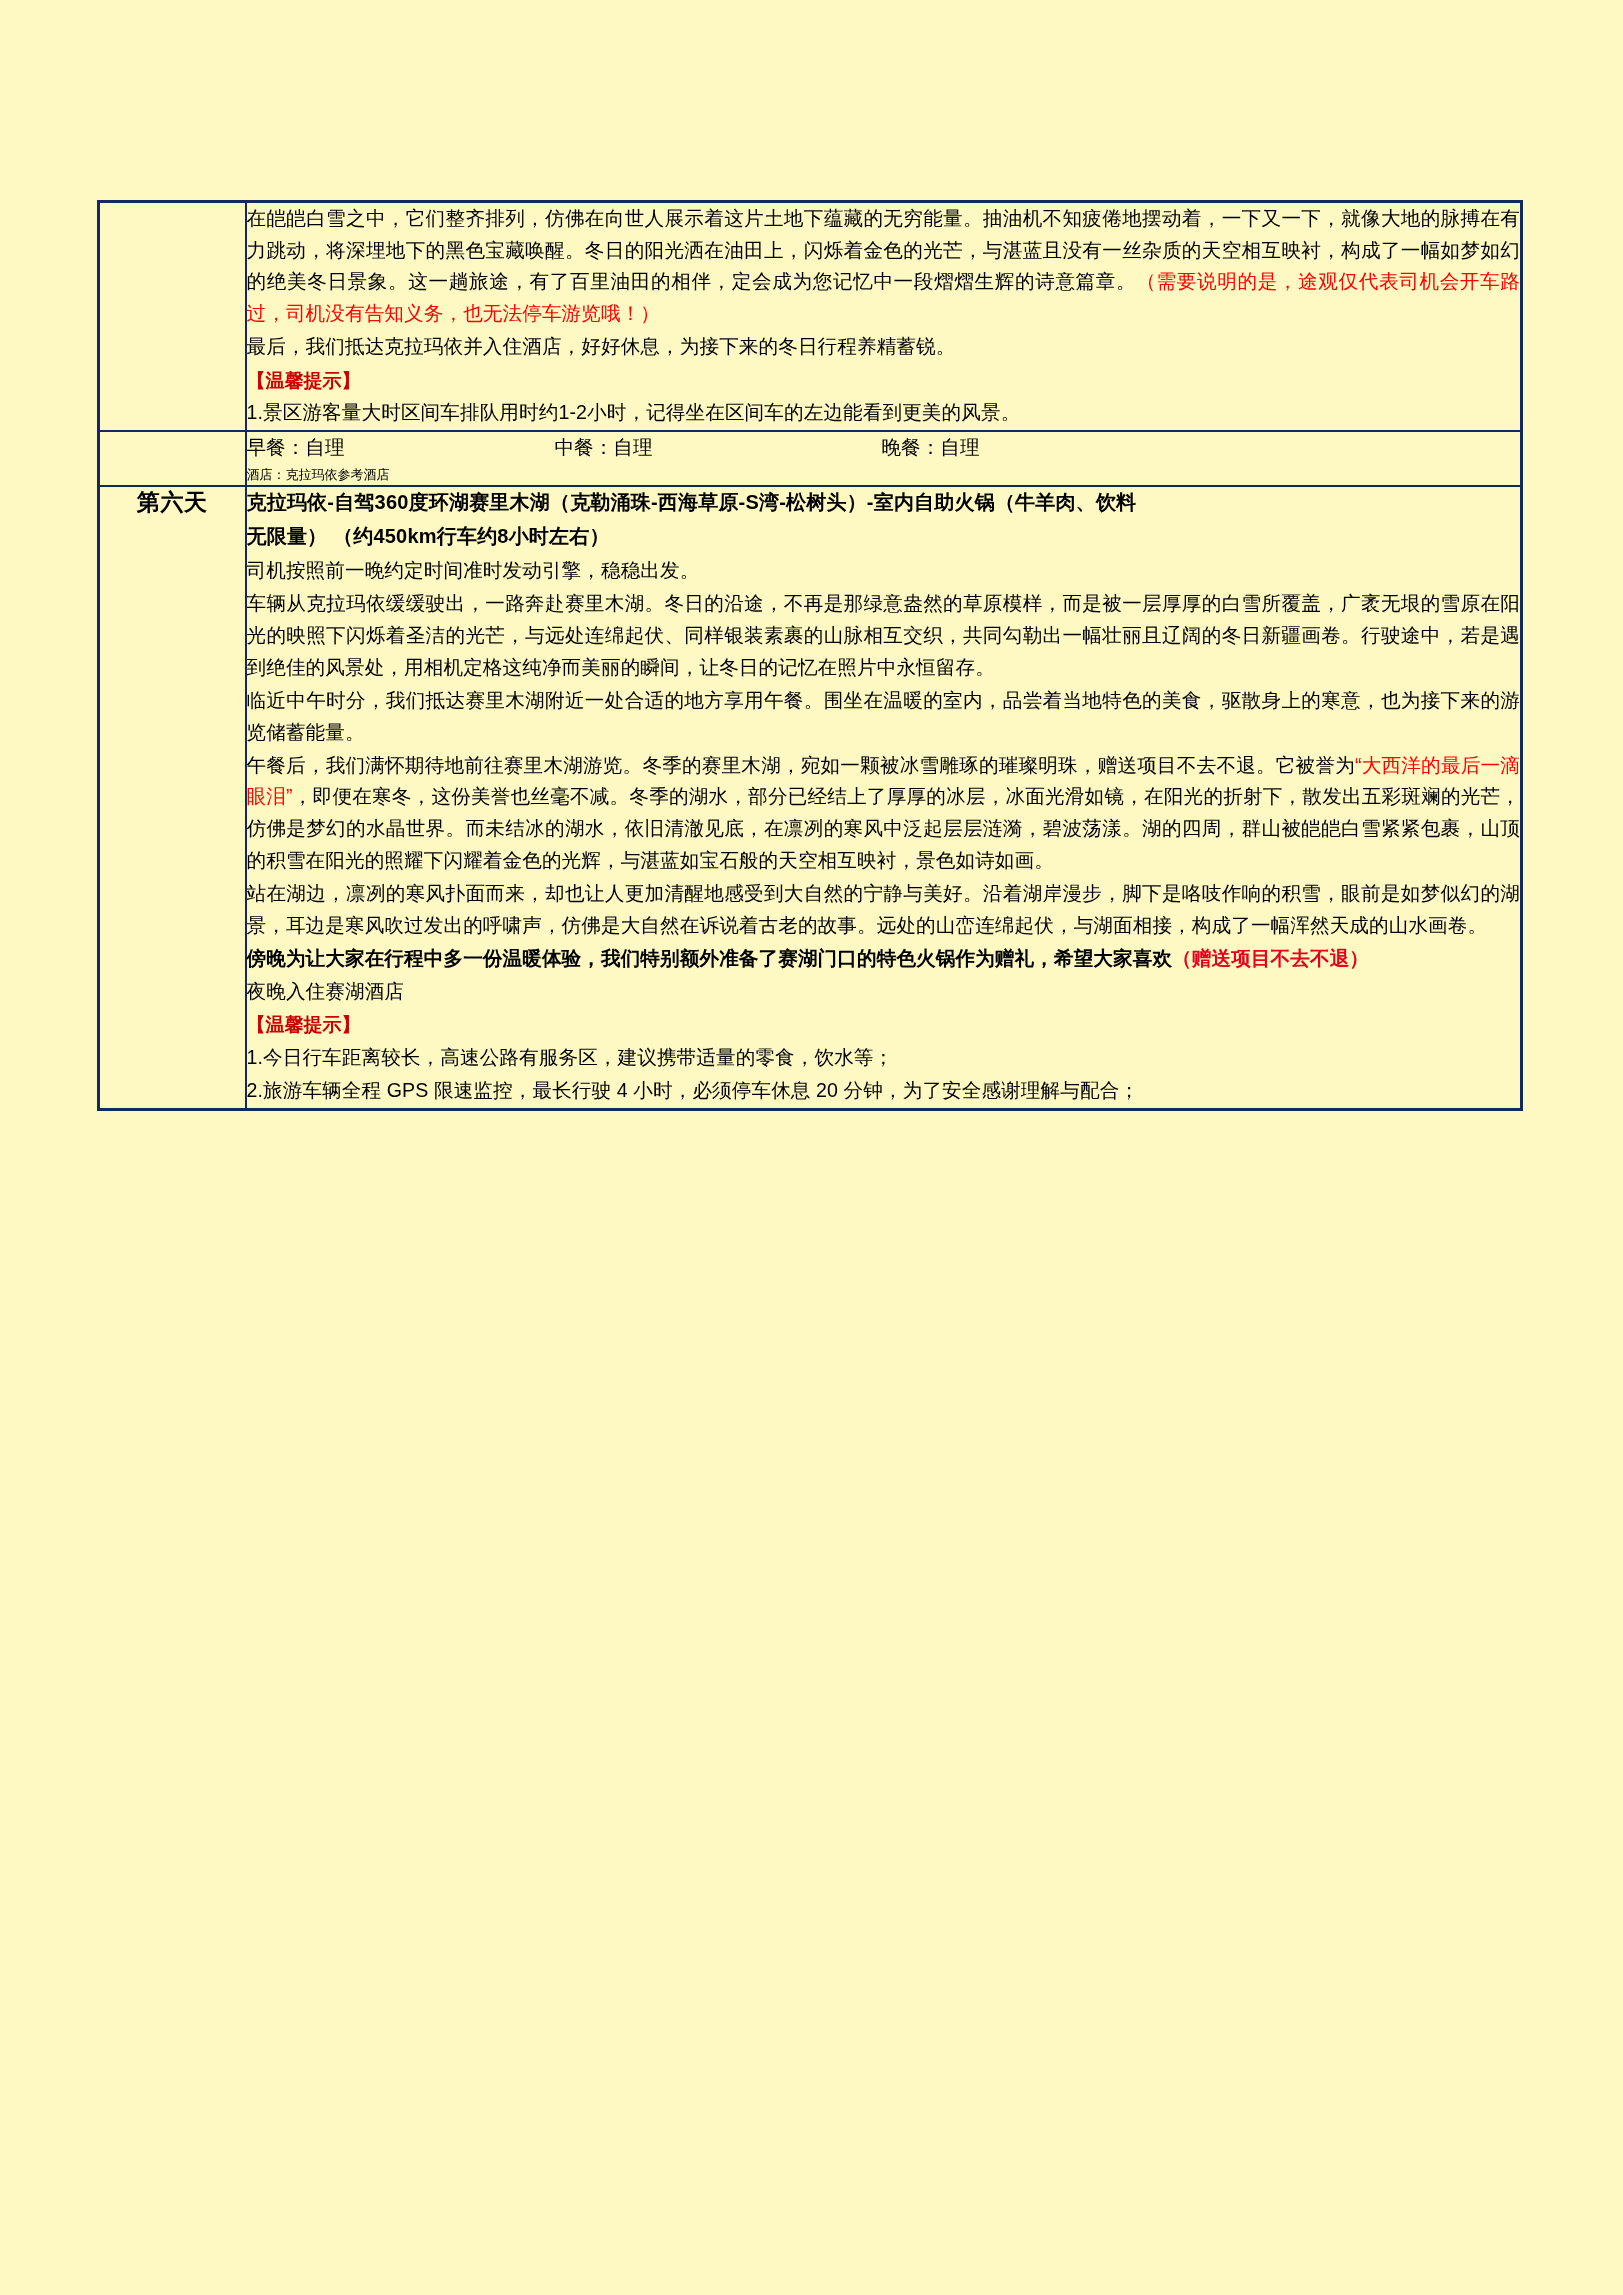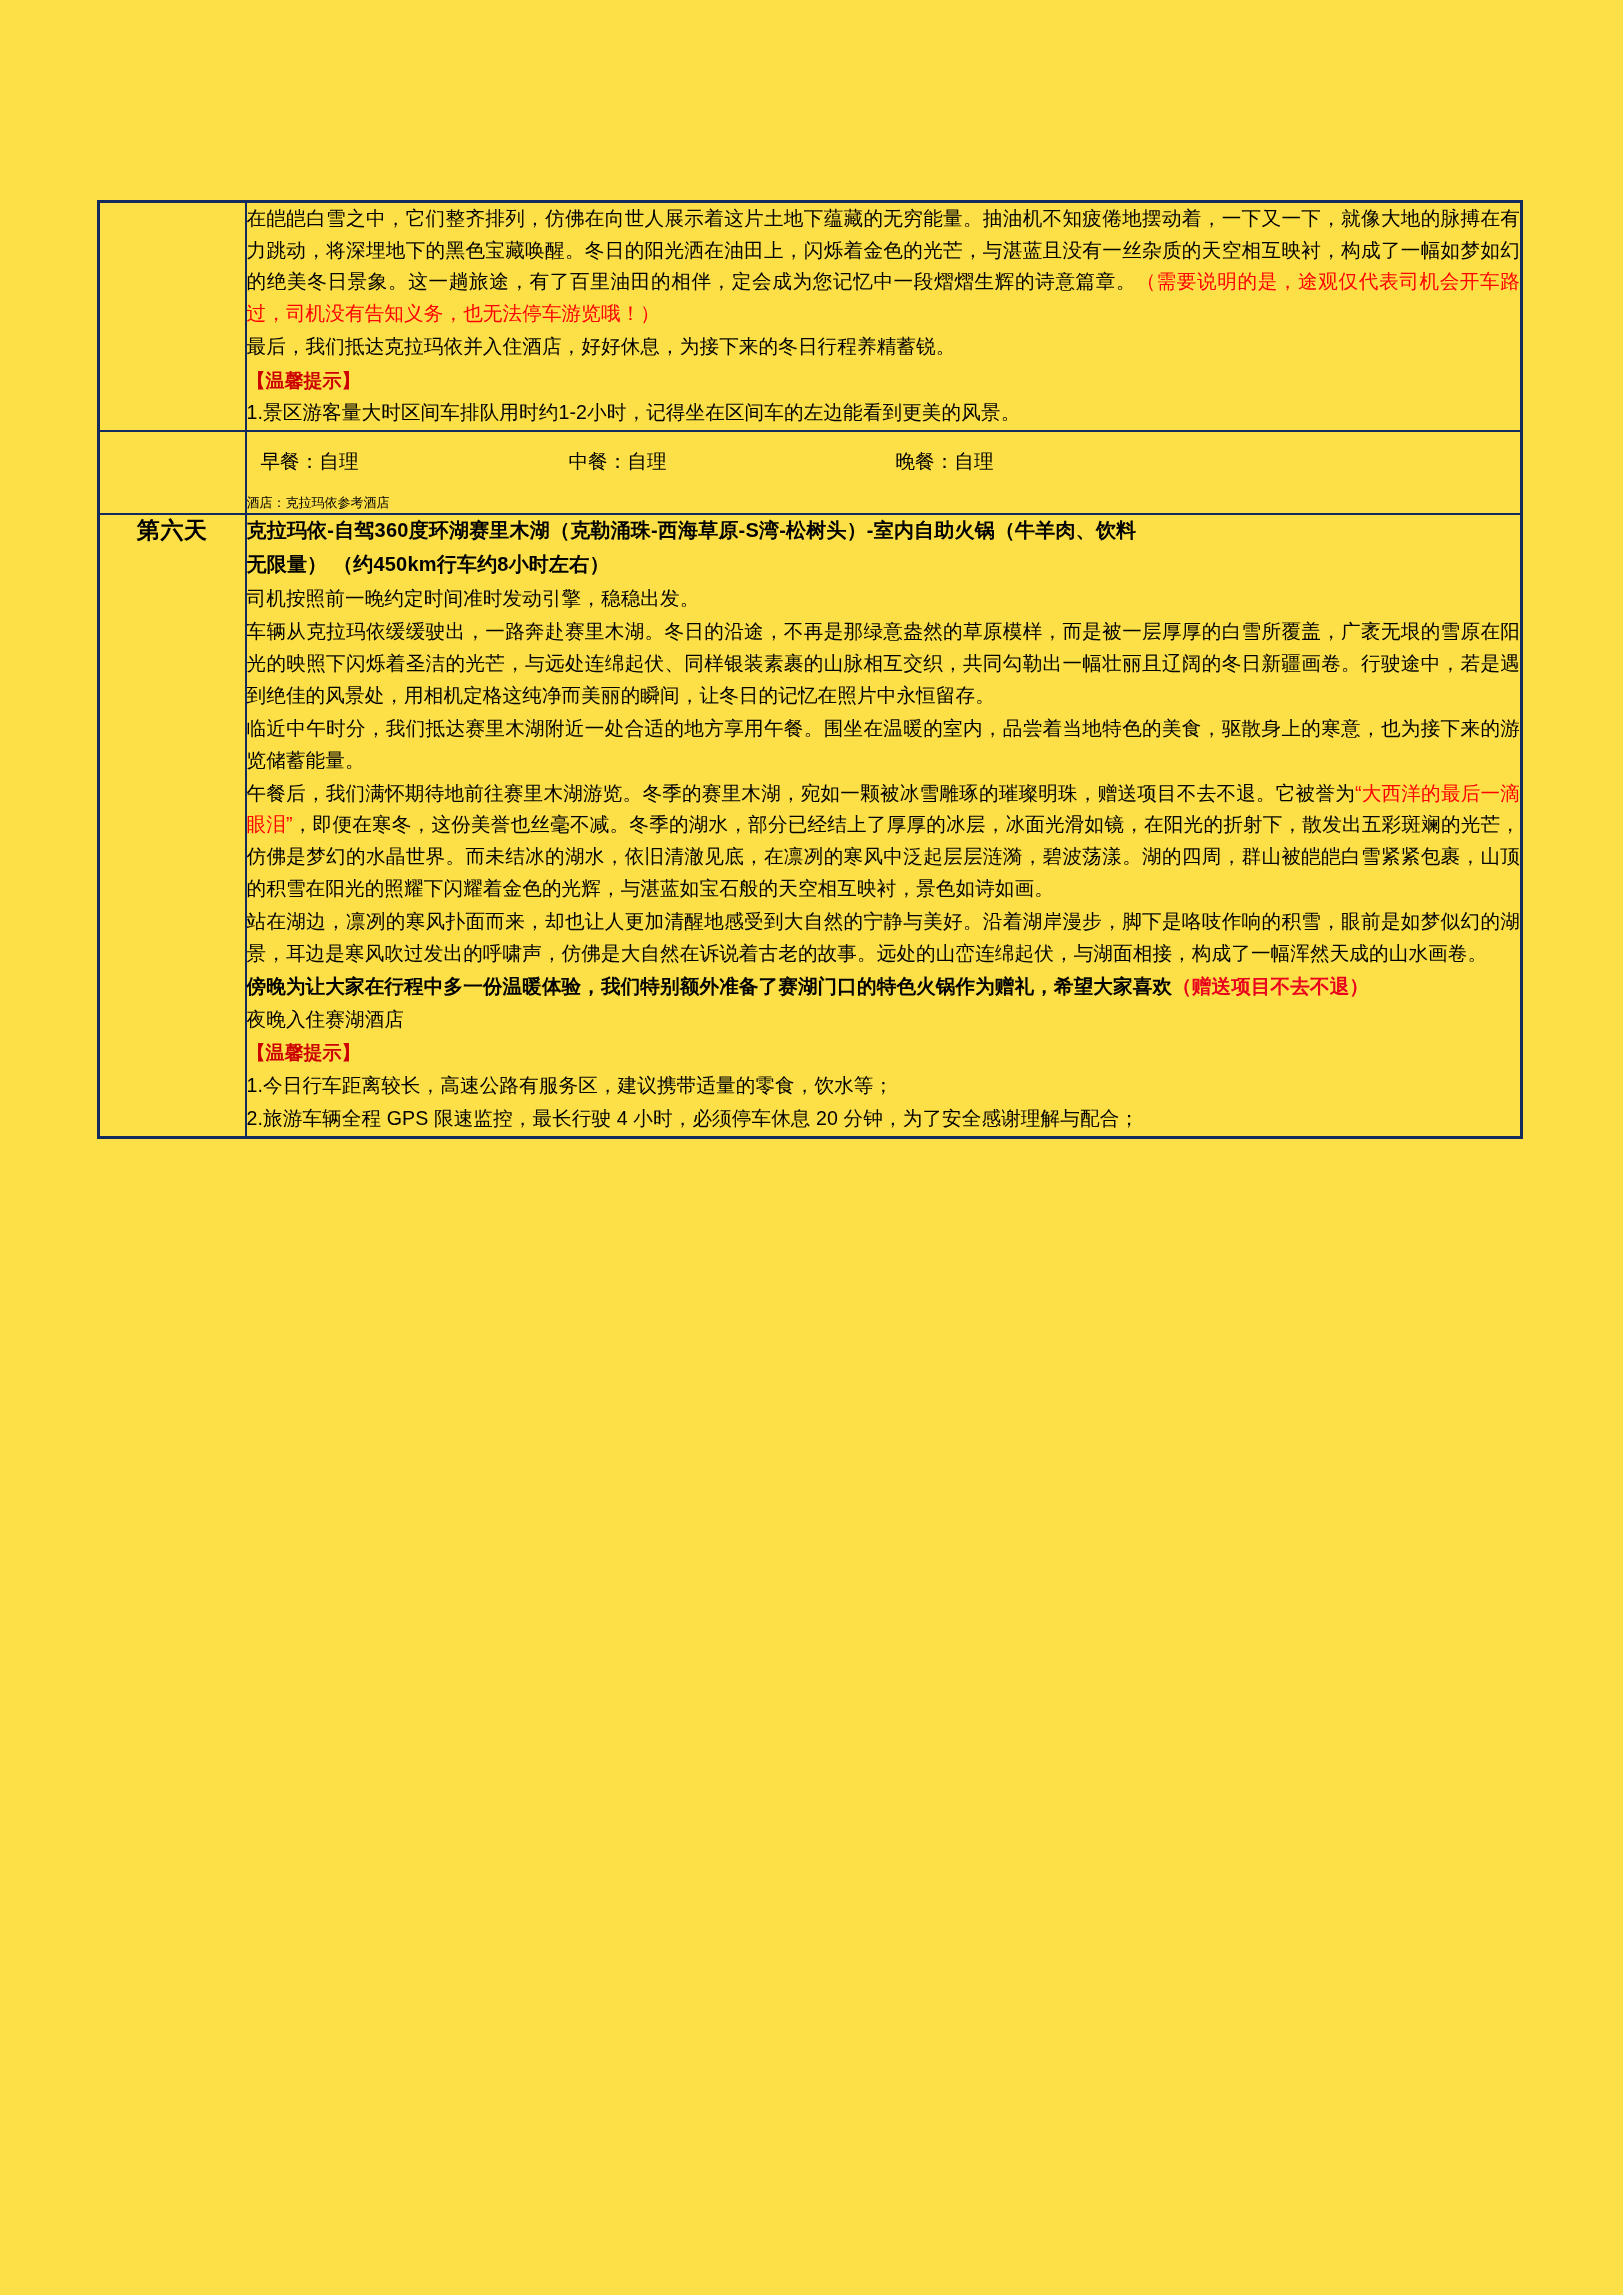--- a/index.html
+++ b/index.html
@@ -11,21 +11,21 @@
     width: 1623px;
     height: 2295px;
     font-family: "Liberation Sans", "DejaVu Sans", sans-serif;
     color: #000000;
     -webkit-font-smoothing: antialiased;
   }
   .page {
     position: relative;
     width: 1623px;
     height: 2295px;
-    background: #fde047;
+    background: #fef9c3;
     box-sizing: border-box;
     padding: 200px 101px 0 97px;
   }
   table.itinerary {
     width: 1426px;
     border-collapse: collapse;
     table-layout: fixed;
     border: 3.3px solid #132a5e;
   }
   table.itinerary td {
@@ -68,21 +68,21 @@
     color: #cc0000;
     font-weight: bold;
     font-size: 19px;
     line-height: 1.6;
     margin: 2.6px 0 1.3px 0;
   }
   .meal-row {
     font-size: 19.6px;
     line-height: 1.62;
     display: flex;
-    margin: 14px;
+    margin: 0;
   }
   .meal-row .m1 { width: 308px; flex: 0 0 308px; }
   .meal-row .m2 { width: 327px; flex: 0 0 327px; }
   .meal-row .m3 { flex: 1 1 auto; }
   .meal-row.wide .m1 { width: 236px; flex: 0 0 236px; }
   .meal-row.wide .m2 { width: 196px; flex: 0 0 196px; }
   .hotel-line {
     font-size: 13px;
     line-height: 1.62;
     margin: 0;

